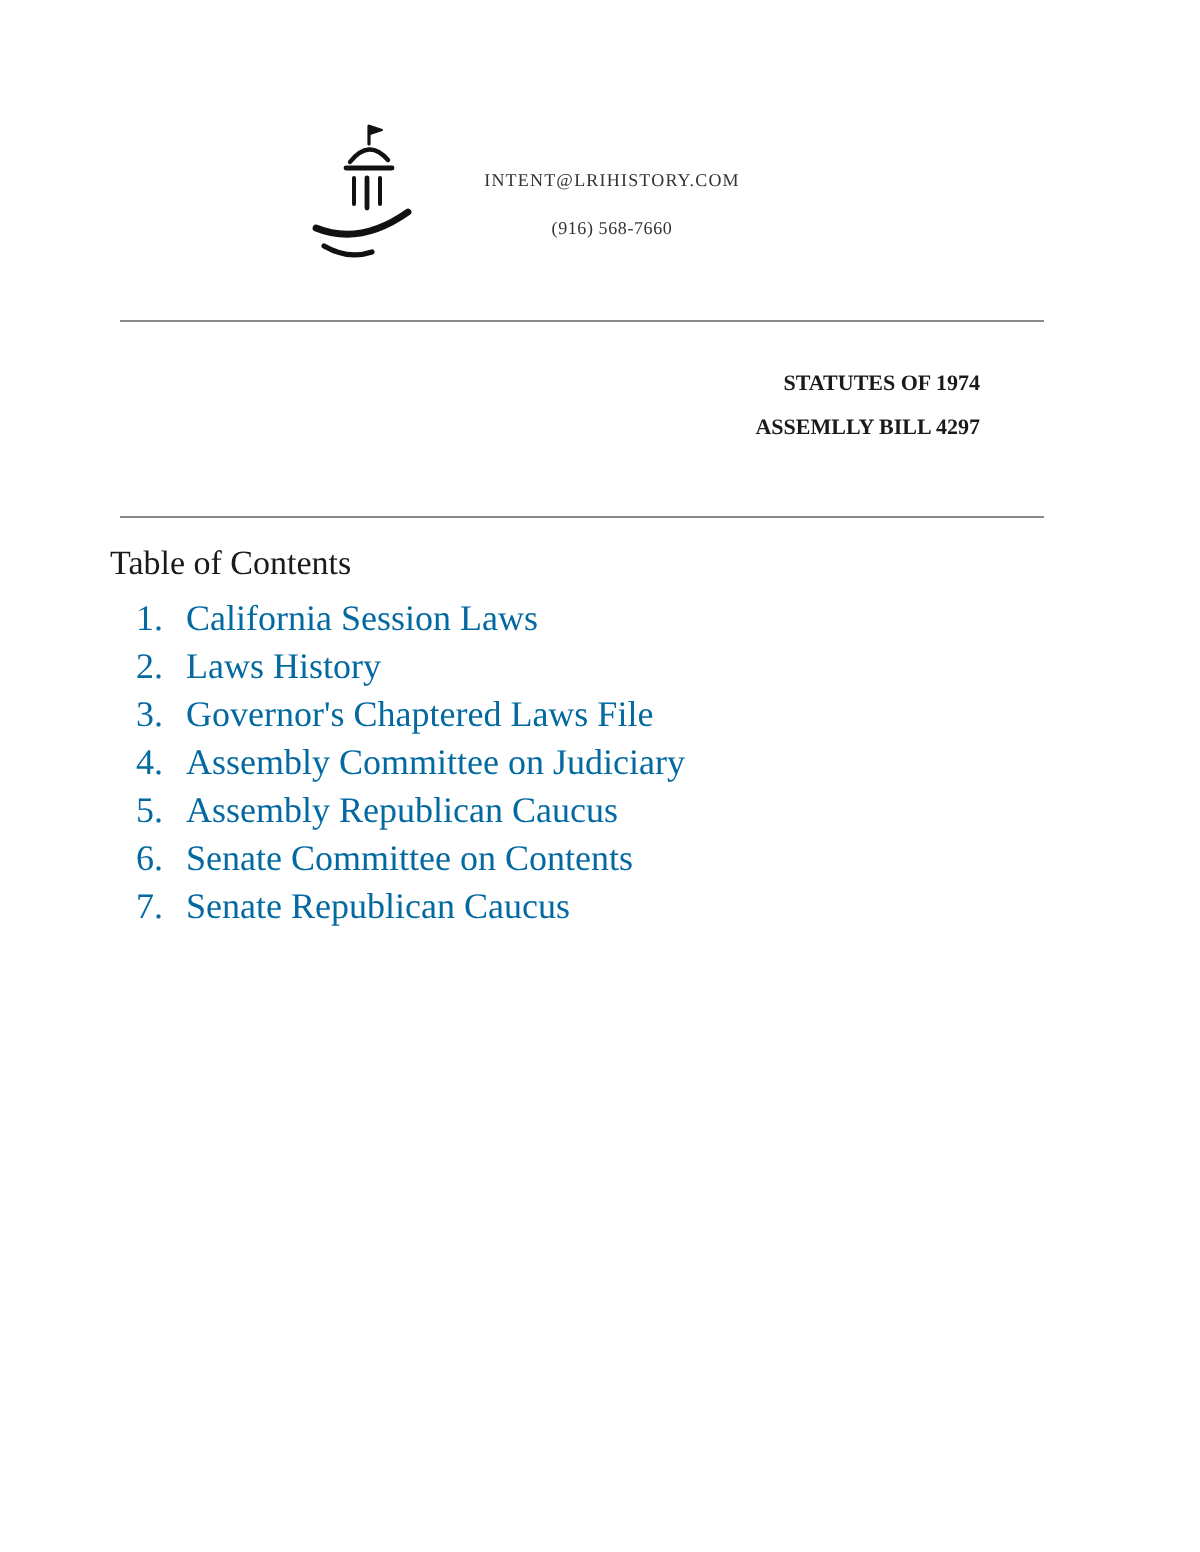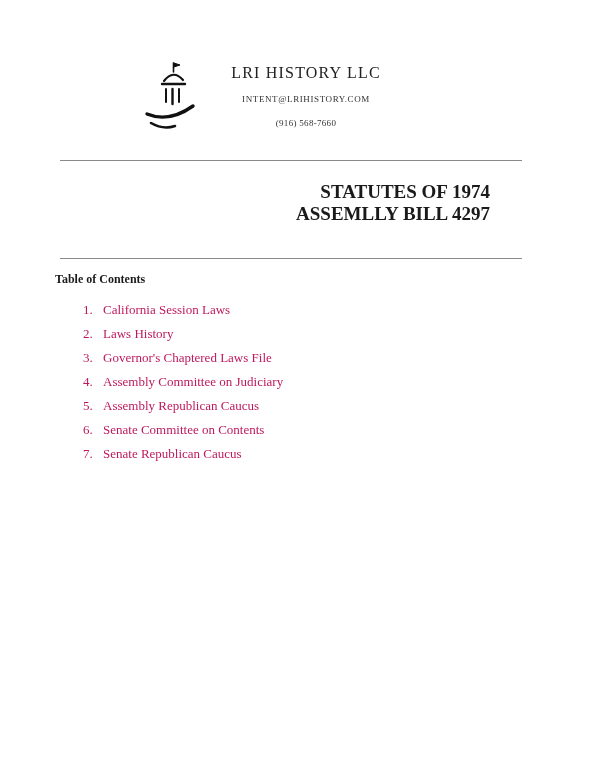--- a/index.html
+++ b/index.html
@@ -55,43 +55,43 @@
   .rule-2 { top: 258px; }
 
   
   .stats-block {
     position: absolute;
     top: 181px;
     left: 60px;
     right: 110px;
     text-align: right;
     font-weight: bold;
-    font-size: 19px;
+    font-size: 11px;
     line-height: 22px;
     color: #1a1a1a;
   }
   .stats-block div { white-space: pre; }
 
   
   .toc-title {
     position: absolute;
     top: 272px;
     left: 55px;
-    font-weight: bold;
-    font-size: 12px;
+    font-weight: normal;
+    font-size: 17px;
     color: #1a1a1a;
   }
   .toc-list {
     position: absolute;
     top: 303px;
-    left: 96px;
+    left: 86px;
     margin: 0;
     padding: 0;
-    font-size: 13px;
-    color: #be185d;
+    font-size: 18px;
+    color: #0369a1;
     list-style: decimal;
   }
   .toc-list li {
     margin-bottom: 11px;
     padding-left: 7px;
     line-height: 13px;
   }
 </style>
 </head>
 <body>
@@ -110,21 +110,20 @@
 
         <path d="M27 29 v13" stroke-width="2"></path>
         <path d="M33.5 29 v15" stroke-width="2.4"></path>
         <path d="M40 29 v13" stroke-width="2"></path>
 
         <path d="M8 54 Q30 63 54 46" stroke-width="3.4"></path>
         <path d="M12 63 Q24 70 36 66" stroke-width="2.6"></path>
       </svg>
     </span>
     <div class="company-block">
-      <div class="company-name">LRI HISTORY LLC</div>
       <div class="contact-line">INTENT@LRIHISTORY.COM</div>
       <div class="contact-line phone">(916) 568-7660</div>
     </div>
   </div>
 
   <hr class="rule rule-1">
 
   <div class="stats-block">
     <div>STATUTES OF 1974</div>
     <div>ASSEMLLY BILL 4297</div>

